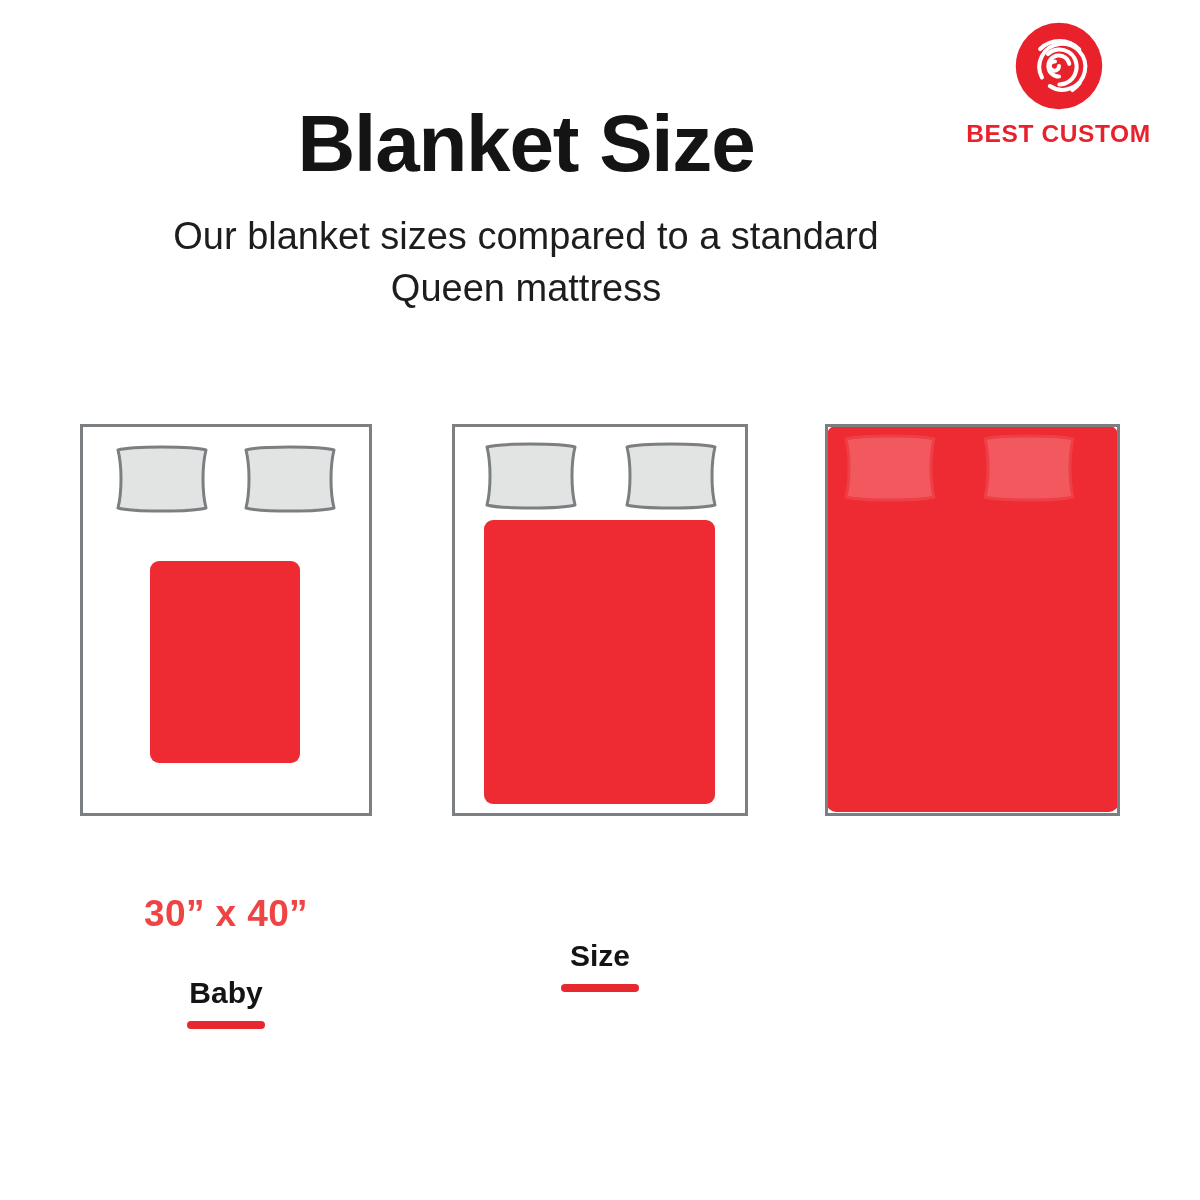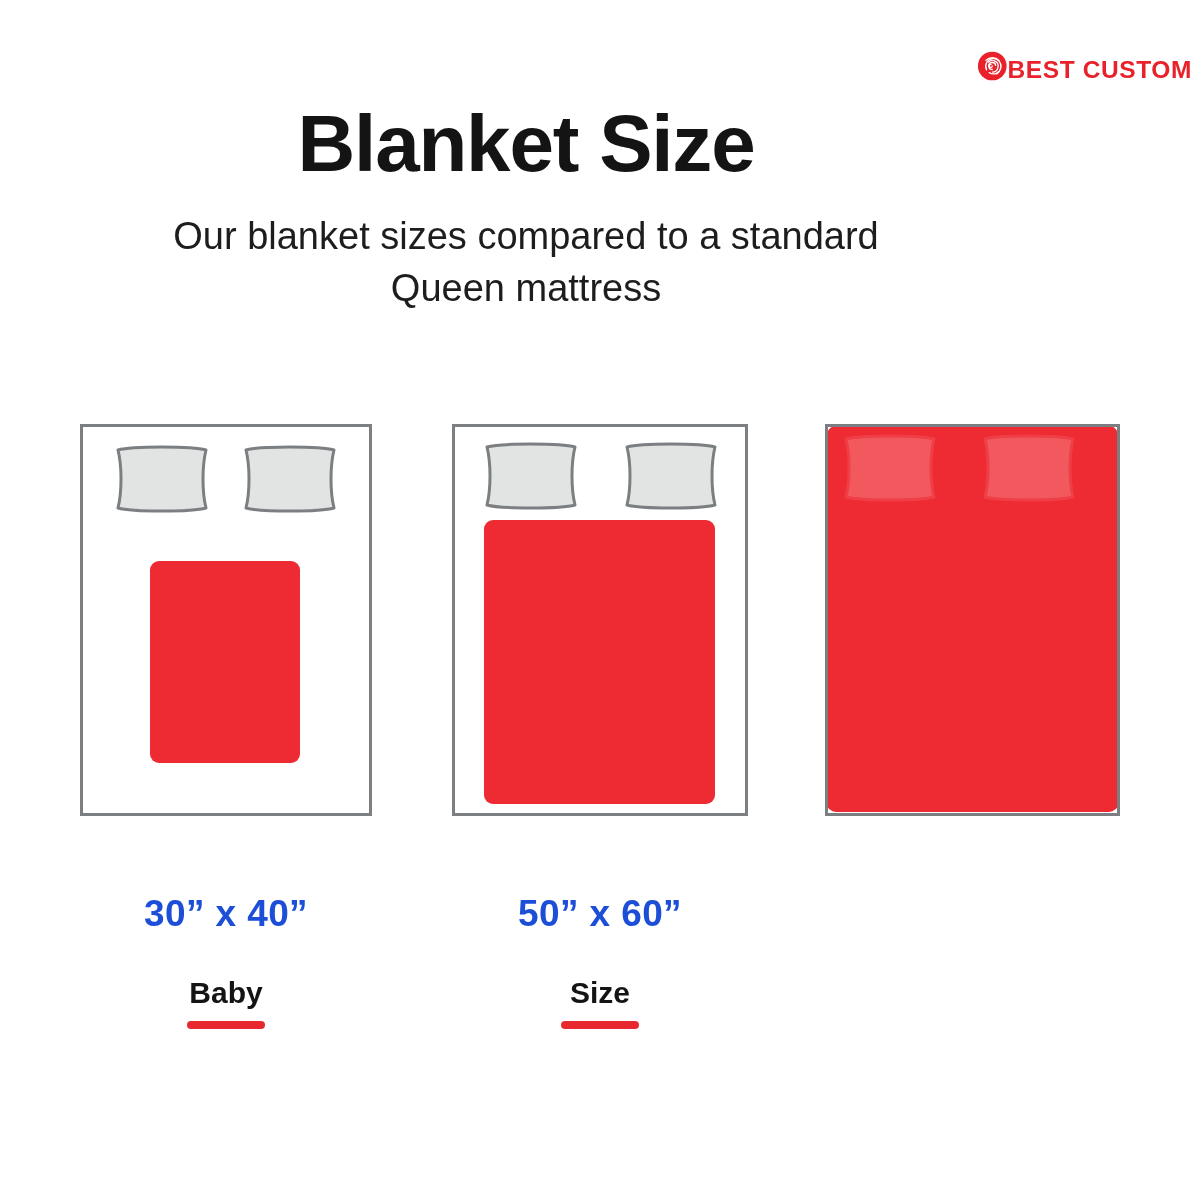--- a/index.html
+++ b/index.html
@@ -13,24 +13,24 @@
     font-family: "Liberation Sans", sans-serif;
     position: relative;
     overflow: hidden;
     color: #111111;
   }
 
   
   #brand-logo {
     position: absolute;
     top: 20px;
-    right: 8px;
+    right: 34px;
     width: 215px;
     display: flex;
-    flex-direction: row;
+    flex-direction: column;
     align-items: center;
   }
   #brand-mark {
     width: 92px;
     height: 92px;
     display: block;
   }
   #brand-name {
     margin-top: 8px;
     font-size: 24.5px;
@@ -123,21 +123,21 @@
   .caption {
     position: absolute;
     top: 0;
     width: 360px;
     text-align: center;
   }
   .caption-dims {
     font-size: 37px;
     font-weight: bold;
     letter-spacing: 0.4px;
-    color: #1d4ed8;
+    color: #ef4444;
     line-height: 1;
     font-family: "Liberation Sans", sans-serif;
   }
   .caption-name {
     margin-top: 46px;
     font-size: 30px;
     font-weight: bold;
     color: #141414;
     line-height: 1;
     font-family: Liberation Sans, sans-serif;
@@ -227,19 +227,18 @@
 
 <div id="captions-row">
 
   <div class="caption" style="left:46px;">
     <div class="caption-dims">30” x 40”</div>
     <div class="caption-name">Baby</div>
     <div class="caption-rule"></div>
   </div>
 
   <div class="caption" style="left:420px;">
-    <div class="caption-dims">50” x 60”</div>
     <div class="caption-name">Size</div>
     <div class="caption-rule"></div>
   </div>
 
 
 </div>
 
 </body></html>

